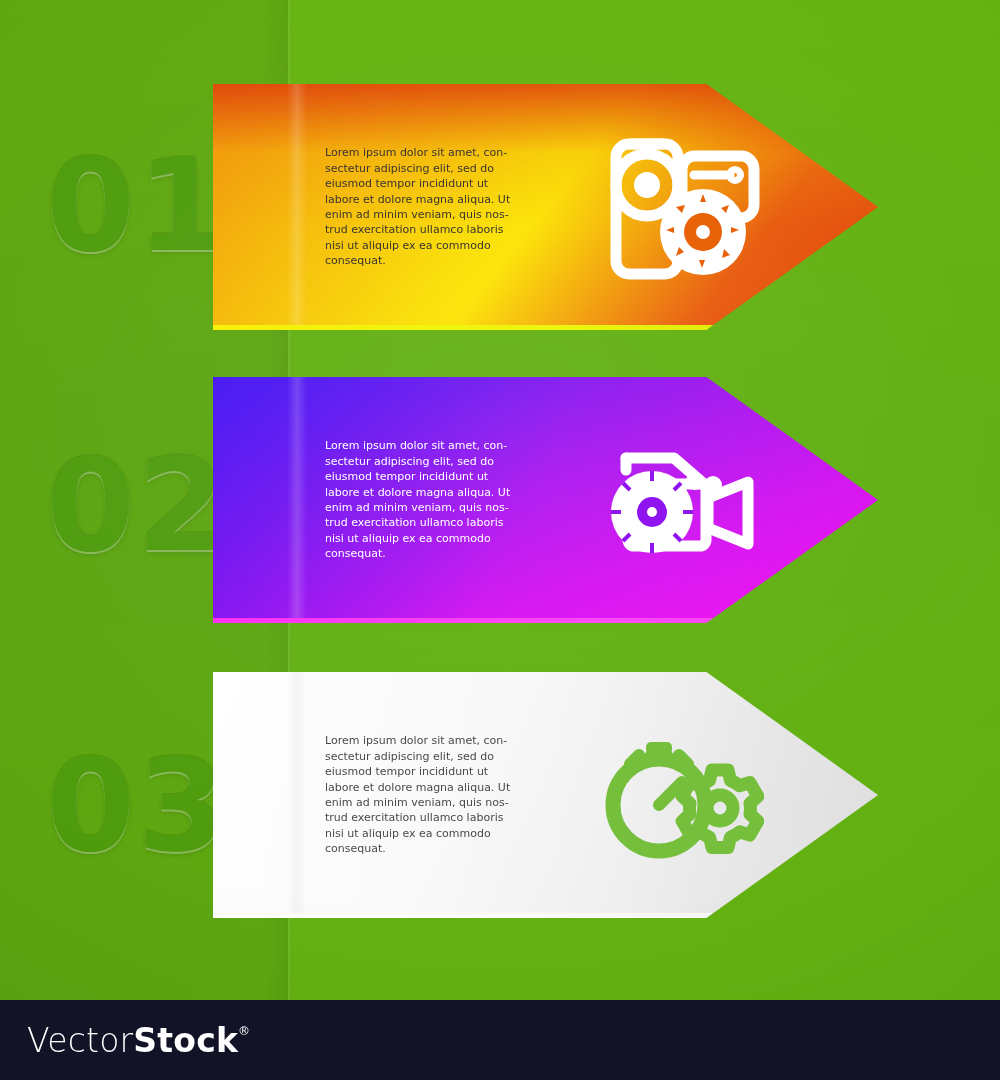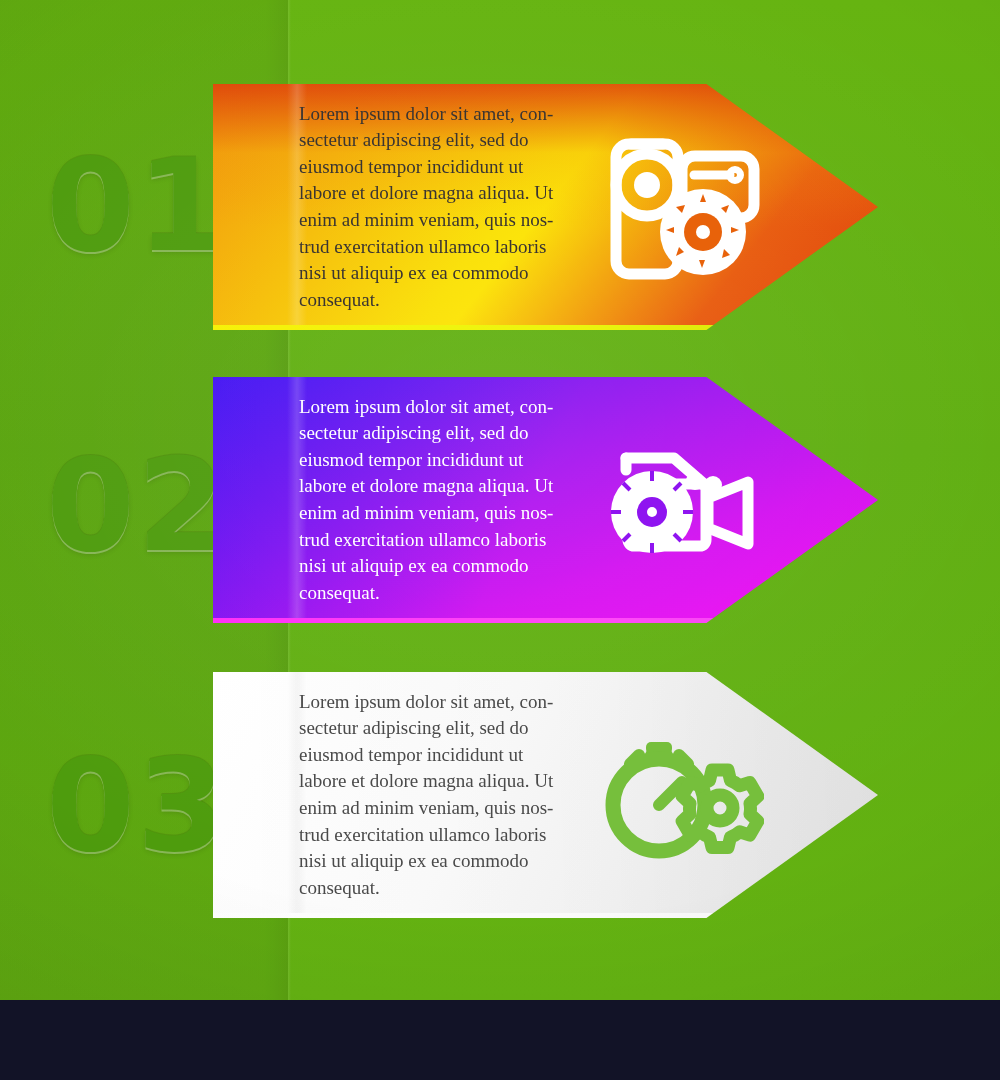--- a/index.html
+++ b/index.html
@@ -94,27 +94,26 @@
   #b3 .face2{
     position:absolute; inset:0;
     background:linear-gradient(90deg, rgba(255,255,255,0) 0%, rgba(0,0,0,.015) 58%, rgba(0,0,0,.05) 100%);
   }
   #b3 .lip{ background:linear-gradient(90deg,#ffffff,#f6f6f6); }
   #b3 .fold{ background:linear-gradient(90deg, rgba(0,0,0,0), rgba(0,0,0,.035), rgba(0,0,0,0)); }
 
   
   .btext{
     position:absolute;
-    left:299px; top:0; width:262px; height:246px;
+    left:325px; top:0; width:262px; height:246px;
     display:flex; align-items:center;
-    font-size:19px; line-height:1.40;
+    font-size:11px; line-height:1.40;
     font-weight:400;
     white-space:pre-line;
     z-index:4;
-    font-family:Liberation Serif, serif;
   }
   #t1{ color:#3a3532; }
   #t2{ color:#ffffff; }
   #t3{ color:#4a4a4a; }
 
   
   .icon{ position:absolute; z-index:5; }
   #ic1{ left:598px; top:122px; }
   #ic2{ left:604px; top:440px; }
   #ic3{ left:604px; top:738px; }
@@ -278,13 +277,18 @@
         <path d="M-8 -38 h16 l2.5 10.5 a27 27 0 0 1 9 5.3 l10.3 -3.3 l8 13.8 l-7.8 7.3 a27 27 0 0 1 0 10.4 l7.8 7.3 l-8 13.8 l-10.3 -3.3 a27 27 0 0 1 -9 5.3 l-2.5 10.5 h-16 l-2.5 -10.5 a27 27 0 0 1 -9 -5.3 l-10.3 3.3 l-8 -13.8 l7.8 -7.3 a27 27 0 0 1 0 -10.4 l-7.8 -7.3 l8 -13.8 l10.3 3.3 a27 27 0 0 1 9 -5.3 z" stroke="#76bf3c" stroke-width="13" stroke-linejoin="round" fill="none"></path>
         <circle cx="0" cy="0" r="13" stroke="#76bf3c" stroke-width="13"></circle>
       </g>
     </svg>
   </div>
 
   <div class="vign"></div>
 </div>
 
 <div id="footer">
+  <div id="logo">
+    <span class="lw">Vector</span>
+    <span class="lb">Stock</span>
+    <span class="reg">®</span>
+  </div>
 </div>
 
 </body></html>

